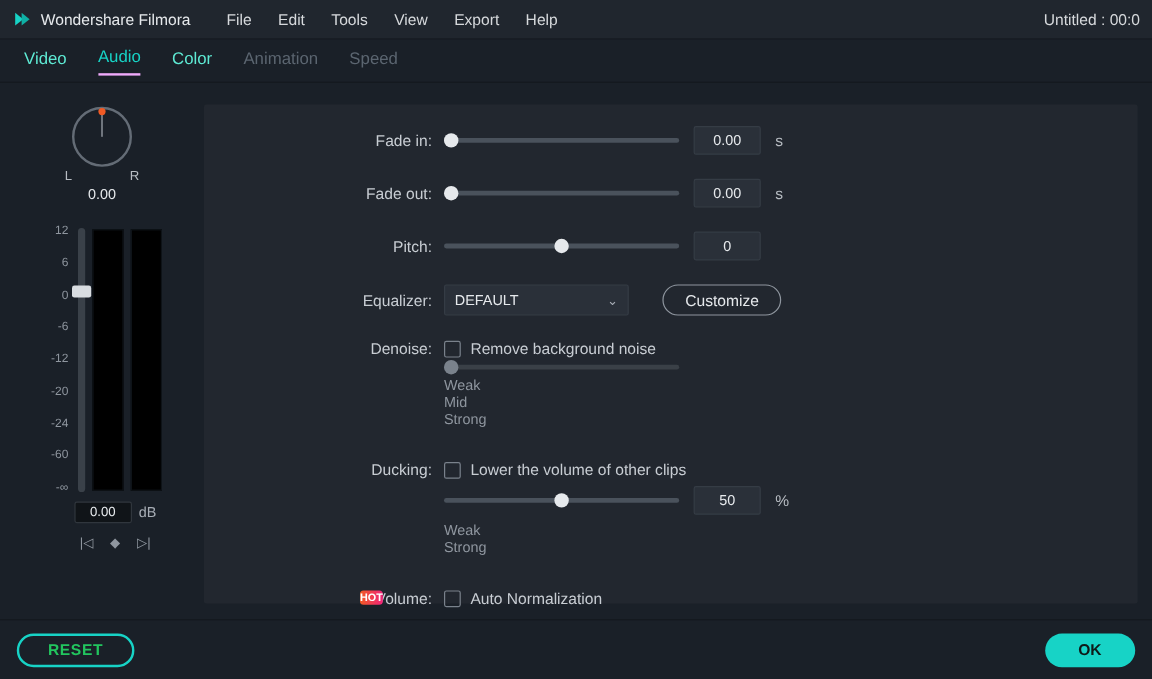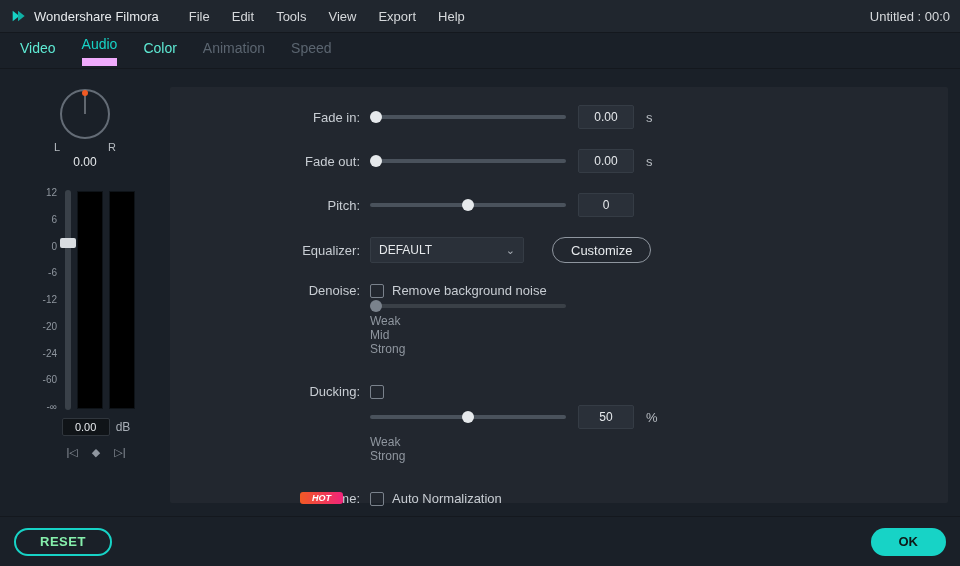--- a/index.html
+++ b/index.html
@@ -29,21 +29,21 @@
   
   .tabs {
     height: 36px;
     background: #1a2028;
     display: flex; align-items: center;
     gap: 26px;
     padding-left: 20px;
     border-bottom: 1px solid #14181e;
   }
   .tab { color: #5eead4; font-size: 14px; cursor: pointer; padding-bottom: 6px; }
-  .tab.active { color: #17d3c6; border-bottom: 8px solid #f0abfc; }
+  .tab.active { color: #17d3c6; border-bottom: 2px solid #f0abfc; }
   .tab.disabled { color: #5b6570; cursor: default; }
 
   
   .main { display: flex; height: 448px; }
   .left-panel {
     width: 170px;
     padding: 20px 10px 0 10px;
     display: flex; flex-direction: column; align-items: center;
   }
   .pan-knob-wrap { display: flex; flex-direction: column; align-items: center; }
@@ -166,37 +166,36 @@
   .sublabels {
     display:flex; width:196px; justify-content:space-between;
     font-size:12px; color:#8f969f; margin-top:6px;flex-direction:column;
   }
   .stack { display:flex; flex-direction:column; }
 
   .hot-badge {
     position:absolute; left:130px; top:1px;
     font-size:9px; font-weight:bold;
     background: linear-gradient(90deg,#f15a24,#f1247a);
-    color:#fff; padding:1px 12px; border-radius:3px;
-    font-style: italic;
+    color:#fff; padding:1px 0; border-radius:3px;
   }
 
   
   .footer {
     position:absolute; left:0; right:0; bottom:0;
     height:50px;
     background:#1a2028;
     border-top:1px solid #14181e;
     display:flex; align-items:center;
     padding: 0 14px;
   }
   .btn-reset {
     height:28px; padding:0 24px;
     border:2px solid #17d3c6; border-radius:14px;
-    background:transparent; color:#86efac; font-size:13px; font-weight:600;
+    background:transparent; color:#22c55e; font-size:13px; font-weight:600;
     cursor:pointer; letter-spacing: 0.5px;
   }
   .btn-ok {
     height:28px; padding:0 28px;
     border:none; border-radius:14px;
     background:#17d3c6; color:#0e1a18; font-size:13px; font-weight:700;
     cursor:pointer; margin-left:auto;
   }
 </style>
 </head>
@@ -323,20 +322,21 @@
           <span>Weak</span>
           <span>Mid</span>
           <span>Strong</span>
         </div>
       </div>
     </div>
 
     <div class="form-row" style="margin-bottom:6px">
       <div class="form-label">Ducking:</div>
       <div class="checkbox"></div>
+      <span>Lower the volume of other clips</span>
     </div>
     <div class="form-row" style="margin-bottom:28px">
       <div class="form-label"></div>
       <div class="stack">
         <div style="display:flex;align-items:center">
           <div class="hslider">
               <div class="hthumb" style="left:50%"></div>
             </div>
           <div class="num-input">50</div>
           <span class="unit">%</span>

